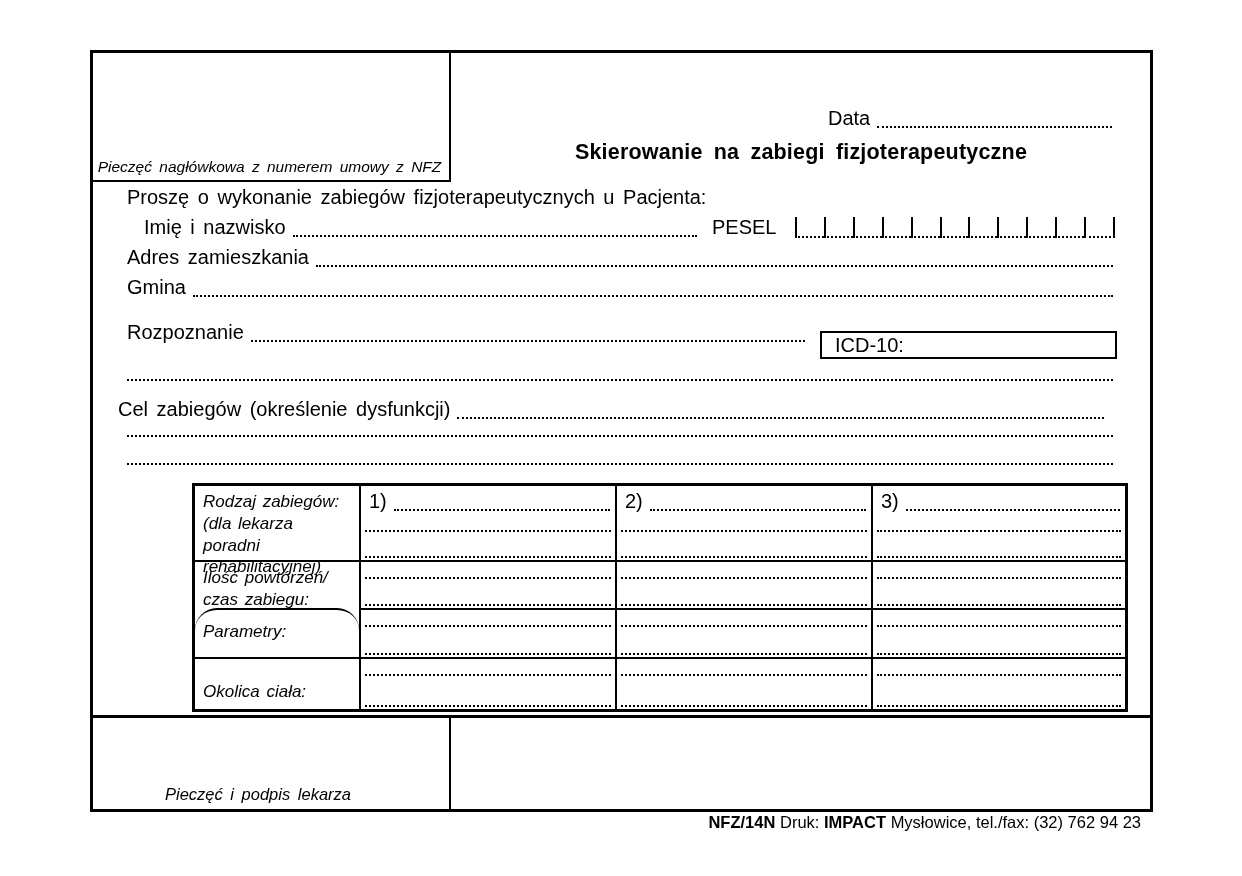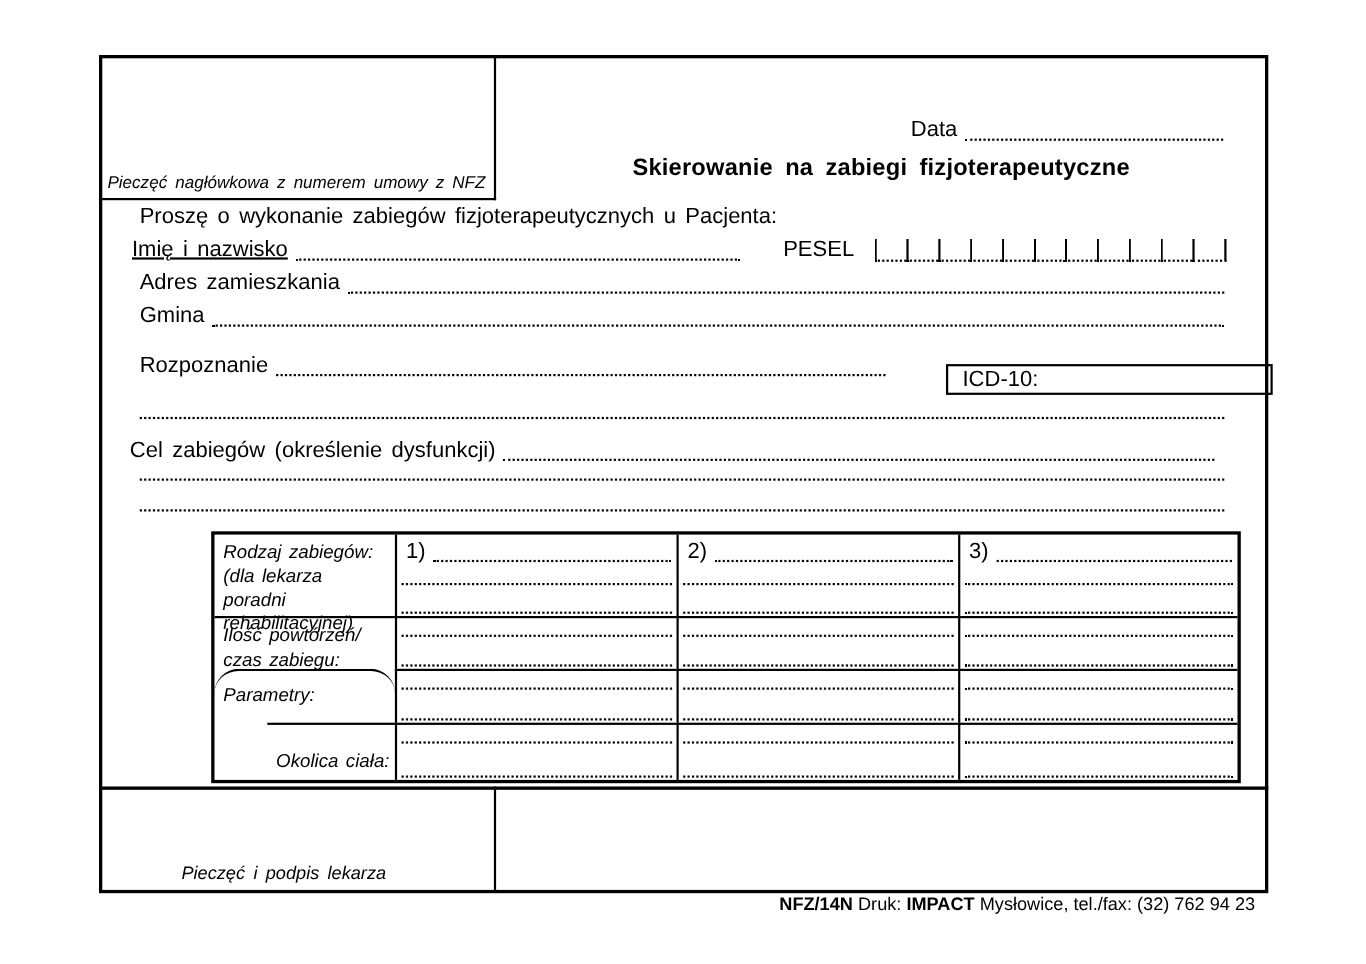--- a/index.html
+++ b/index.html
@@ -35,38 +35,38 @@
   .dotline { border-bottom:2px dotted #000; height:12px; }
 
   
   #pesel-cells { left:795px; top:217px; width:320px; height:21px; display:flex; }
   #pesel-cells .cell { flex:1; border-left:2px solid #000; border-bottom:2px dotted #000; }
   #pesel-cells .cell:last-child { border-right:2px solid #000; }
 
   
   #icd10-box {
     left:820px; top:331px; width:297px; height:28px; border:2px solid #000;
-    font-size:20px; padding:1px 0 0 13px; display:flex; align-items:center;margin-left:40px;
+    font-size:20px; padding:1px 0 0 13px; display:flex; align-items:center;
   }
 
   
   #treatments-table {
     left:192px; top:483px; width:936px; height:229px; border:3px solid #000;
     display:grid; grid-template-columns:164px 256px 256px 1fr;
     grid-template-rows:74px 48px 49px 1fr;
   }
   #treatments-table .cell { position:relative; }
   #treatments-table .c { border-left:2px solid #000; }
   #treatments-table .r { border-top:2px solid #000; }
   .rowlabel {
     font-style:italic; font-size:17px; line-height:1.28; white-space:pre-line;
     padding:5px 4px 4px 8px; word-spacing:2px;
   }
   .rowlabel.mid { display:flex; align-items:center; padding-top:0;border-radius:22px; }
-  .rowlabel.bot { display:flex; align-items:flex-end; padding-bottom:6px;margin-left:48px; }
+  .rowlabel.bot { display:flex; align-items:flex-end; padding-bottom:6px; }
   .num-line { display:flex; align-items:flex-end; height:27px; padding:4px 5px 0 8px; font-size:20px; }
   .dl { position:absolute; left:4px; right:4px; border-bottom:2px dotted #000; }
   .dl-m { top:44px; } .dl-t { top:15px; } .dl-b { bottom:2px; }
 
   
   #bottom-box { left:90px; top:715px; width:1063px; height:97px; border-top:3px solid #000; }
   #bottom-divider { left:449px; top:715px; width:2px; height:95px; background:#000; }
   #signature-area {
     left:90px; top:715px; width:336px; height:94px;
     display:flex; align-items:flex-end; justify-content:center;
@@ -90,21 +90,21 @@
   <span>Data</span>
   <span class="dots"></span>
 </div>
 
 <div class="abs" id="form-title">Skierowanie na zabiegi fizjoterapeutyczne</div>
 
 <div class="abs fieldrow" style="left:127px; top:185px;align-items:center;">
   <span>Proszę o wykonanie zabiegów fizjoterapeutycznych u Pacjenta:</span>
 </div>
 
-<div class="abs fieldrow" style="left:120px; top:215px; width:553px;text-decoration:underline;">
+<div class="abs fieldrow" style="left:144px; top:215px; width:553px;">
   <span>Imię i nazwisko</span>
   <span class="dots"></span>
 </div>
 <div class="abs fieldrow" style="left:712px; top:215px;">PESEL</div>
 <div class="abs" id="pesel-cells">
   <div class="cell"></div>
   <div class="cell"></div>
   <div class="cell"></div>
   <div class="cell"></div>
   <div class="cell"></div>

